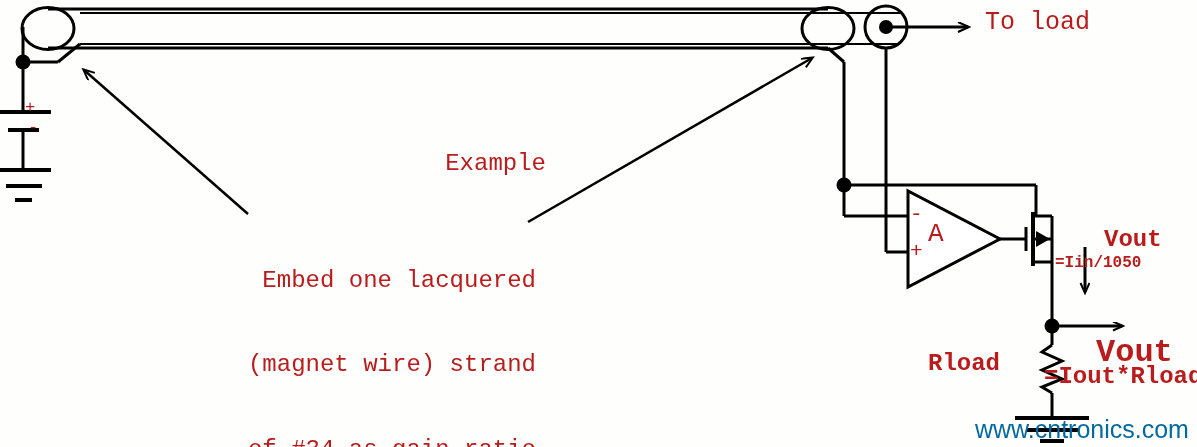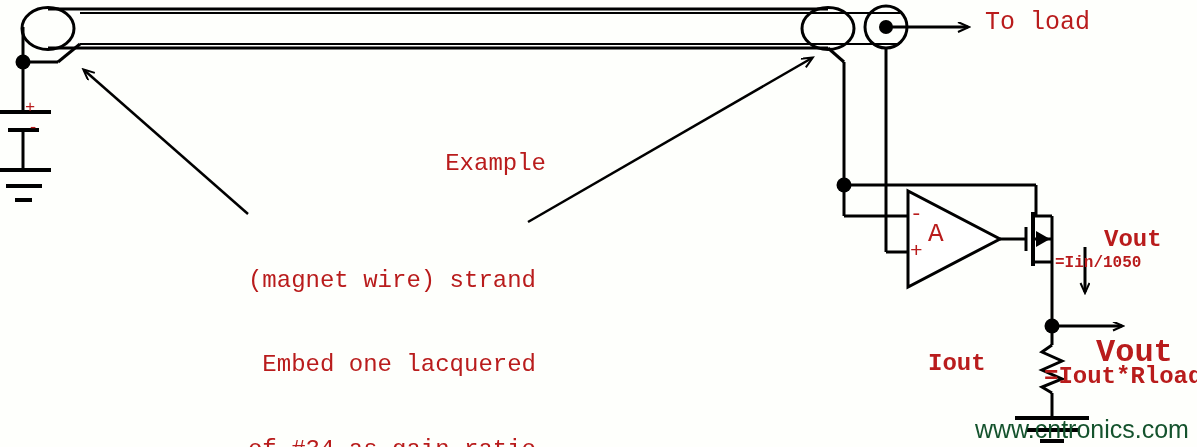--- a/index.html
+++ b/index.html
@@ -107,21 +107,21 @@
   #label-batt-minus {
     left: 28px;
     top: 118px;
     font-size: 17px;
   }
   #watermark {
     position: absolute;
     left: 975px;
     top: 415px;
     font-size: 25px;
-    color: #14532d;
+    color: #0369a1;
     font-family: "Liberation Sans", sans-serif;
     white-space: pre;
   }
 </style>
 </head>
 <body>
 
 <div id="canvas">
 
   <svg id="schematic" viewBox="0 0 1197 447">
@@ -239,31 +239,31 @@
     </g>
   </svg>
 
   <div class="lbl lbl-left" id="label-to-load">To load</div>
 
   <div class="lbl lbl-center" id="label-example-block">
     <div>Example</div>
   </div>
 
   <div class="lbl lbl-center" id="label-embed-block">
+    <div>Embed one lacquered</div>
     <div>(magnet wire) strand</div>
-    <div>Embed one lacquered</div>
     <div>of #34 as gain ratio</div>
     
   </div>
 
   <div class="lbl lbl-left" id="label-iout">Vout</div>
   <div class="lbl lbl-left" id="label-iout-eq">=Iin/1050</div>
   <div class="lbl lbl-left" id="label-vout">Vout</div>
   <div class="lbl lbl-left" id="label-vout-eq">=Iout*Rload</div>
-  <div class="lbl lbl-left" id="label-rload">Iout</div>
+  <div class="lbl lbl-left" id="label-rload">Rload</div>
 
   <div class="lbl lbl-left" id="label-opamp-a">A</div>
   <div class="lbl lbl-left" id="label-opamp-minus">-</div>
   <div class="lbl lbl-left" id="label-opamp-plus">+</div>
 
   <div class="lbl lbl-left" id="label-batt-plus">+</div>
   <div class="lbl lbl-left" id="label-batt-minus">-</div>
 
   <div id="watermark">www.cntronics.com</div>
 

